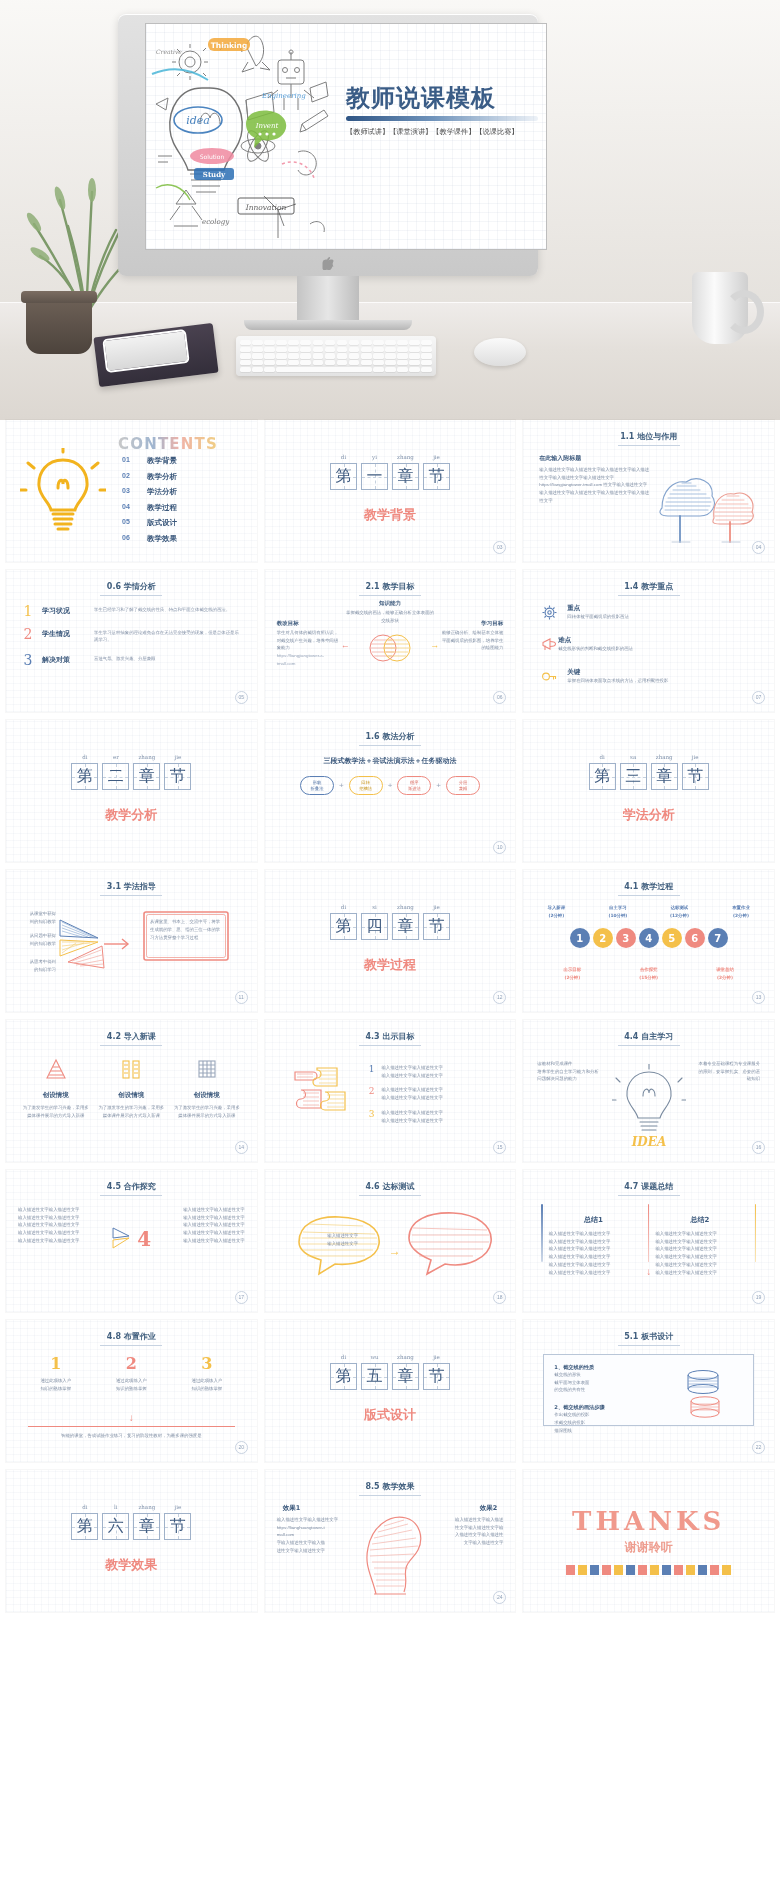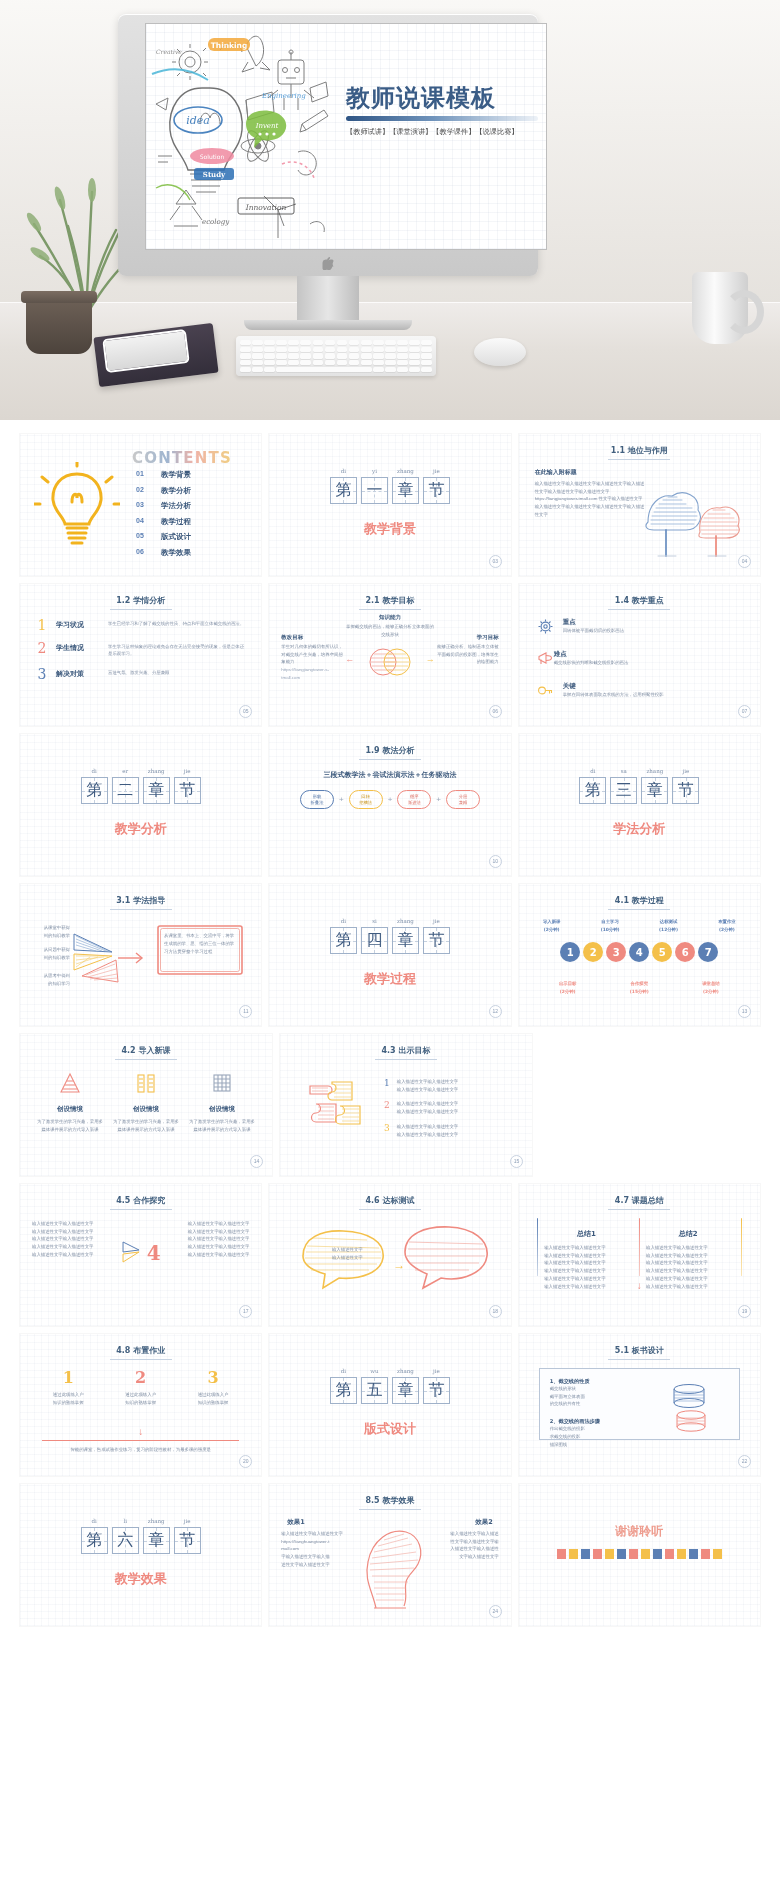--- a/index.html
+++ b/index.html
@@ -76,21 +76,21 @@
     background:linear-gradient(180deg,#fafafa,#dedede);box-shadow:0 2px 4px rgba(0,0,0,.14);}
   .mug{position:absolute;right:32px;bottom:76px;width:56px;height:72px;border-radius:6px 6px 22px 22px;
     background:linear-gradient(90deg,#dcdcdc,#fbfbfb 40%,#cfcfcf);}
   .mug:after{content:"";position:absolute;right:-16px;top:18px;width:26px;height:30px;border:7px solid #d6d6d6;border-radius:50%;border-left-color:transparent;}
   .notebook{position:absolute;left:96px;bottom:40px;width:120px;height:50px;transform:rotate(-7deg);
     border-radius:3px;background:linear-gradient(180deg,#4a4250,#332e3a);box-shadow:0 3px 6px rgba(0,0,0,.2);}
   .phone{position:absolute;left:104px;bottom:52px;width:84px;height:34px;transform:rotate(-7deg);
     border-radius:5px;background:linear-gradient(180deg,#f2f2f2,#d8d8d8);border:2px solid #fff;}
 
   
-  .grid-wrap{ padding:14px; background:#fff; }
+  .grid-wrap{ padding:0; background:#fff; }
   .srow{ display:flex; gap:8px; padding:0 6px; margin-bottom:8px; }
   .slide{
     width:252px; height:142px; position:relative; overflow:hidden;
     background:#ffffff;
     background-image:
       repeating-linear-gradient(0deg, rgba(120,140,175,.055) 0 1px, transparent 1px 7px),
       repeating-linear-gradient(90deg, rgba(120,140,175,.055) 0 1px, transparent 1px 7px);
     box-shadow: 0 0 0 1px rgba(0,0,0,.03);
   }
   .pg{
@@ -468,21 +468,21 @@
             </g>
           </svg>
         </div>
         <div class="pg">04</div>
       </div>
     </div>
 
     <div class="srow">
 
       <div class="slide">
-        <div class="sh cn">1.2 学情分析</div>
+        <div class="sh cn">0.6 学情分析</div>
         <div class="lst">
           <div class="li">
             <div class="n" style="color:#f4c04a">1</div>
             <div class="tt cn">学习状况</div>
             <div class="dd cn">学生已经学习和了解了截交线的性质、特点和平面立体截交线的画法。</div>
           </div>
           <div class="li">
             <div class="n" style="color:#ef8a80">2</div>
             <div class="tt cn">学生情况</div>
             <div class="dd cn">学生学习这种抽象的理论难免会存在无法完全接受的现象，但是总体还是乐观学习。</div>
@@ -602,21 +602,21 @@
               <div class="chpy">jie</div>
               <div class="chgl">
                 <span>节</span>
               </div>
             </div>
         </div>
         <div class="chtitle cn" style="color:#ef8a80">教学分析</div>
       </div>
 
       <div class="slide">
-        <div class="sh cn">1.9 教法分析</div>
+        <div class="sh cn">1.6 教法分析</div>
         <div class="cn" style="position:absolute;left:0;right:0;top:36px;text-align:center;font-size:7px;font-weight:bold;color:#3d5a7d;">三段式教学法＋尝试法演示法＋任务驱动法</div>
         <div class="pillrow" style="margin-top:56px;">
           <div class="pill cn" style="border-color:#5b7fb4;color:#4c6fa3;">
               <span style="white-space:pre-line">形貌
 折叠法</span>
             </div>
           <span class="plus">+</span>
           <div class="pill cn" style="border-color:#f4c04a;color:#c8951f;">
               <span style="white-space:pre-line">回转
 挖槽法</span>
@@ -841,20 +841,38 @@
           </div>
           <div style="display:flex;gap:7px;align-items:flex-start;">
             <span style="font-size:9px;color:#f4c04a;font-family:'DejaVu Serif',serif;">3</span>
             <span class="lorem" style="white-space:pre-line">输入描述性文字输入描述性文字
 输入描述性文字输入描述性文字</span>
           </div>
         </div>
         <div class="pg">15</div>
       </div>
 
+      <div class="slide">
+        <div class="sh cn">4.4 自主学习</div>
+        <div class="lorem" style="position:absolute;left:14px;top:40px;width:62px;white-space:pre-line;">读教材和完成课件
+培养学生的自主学习能力和分析问题解决问题的能力</div>
+        <div class="lorem" style="position:absolute;right:14px;top:40px;width:62px;white-space:pre-line;text-align:right;">本着专业基础课程为专业课服务的原则，要掌握扎实、必要的基础知识</div>
+        <div style="position:absolute;left:50%;transform:translateX(-50%);top:44px;">
+          <svg width="74" height="86" viewBox="0 0 74 86">
+            <g fill="none" stroke="#7a8ba0" stroke-width="1.1" stroke-linecap="round">
+              <path d="M37 8 C 22 8 14 20 15 32 C 16 41 24 46 26 54 L 48 54 C 50 46 58 41 59 32 C 60 20 52 8 37 8 Z"></path>
+              <path d="M28 58 L46 58 M29 62 L45 62 M30 66 L44 66"></path>
+              <path d="M37 0 L37 5 M8 18 L4 14 M66 18 L70 14 M4 36 L0 36 M70 36 L74 36"></path>
+              <path d="M31 32 C 31 24 37 23 37 29 C 37 23 43 24 43 32"></path>
+            </g>
+            <text x="37" y="82" font-size="12" fill="#f4c04a" text-anchor="middle" font-family="DejaVu Serif, serif" font-style="italic" font-weight="bold">IDEA</text>
+          </svg>
+        </div>
+        <div class="pg">16</div>
+      </div>
     </div>
 
     <div class="srow">
 
       <div class="slide">
         <div class="sh cn">4.5 合作探究</div>
         <div style="position:absolute;left:12px;top:36px;width:88px;">
           <div class="lorem">输入描述性文字输入描述性文字</div>
           <div class="lorem">输入描述性文字输入描述性文字</div>
           <div class="lorem">输入描述性文字输入描述性文字</div>
@@ -1093,20 +1111,21 @@
               </g>
               <path d="M20 90 L52 90" stroke="#ef8a80" stroke-width="1"></path>
             </g>
           </svg>
         </div>
         <div class="pg">24</div>
       </div>
 
       <div class="slide">
         <div class="thanks">
+          <div class="t1">THANKS</div>
           <div class="t2 cn">谢谢聆听</div>
           <div class="bars">
             <i style="background:#ef8a80"></i>
               <i style="background:#f4c04a"></i>
               <i style="background:#5b7fb4"></i>
             <i style="background:#ef8a80"></i>
               <i style="background:#f4c04a"></i>
               <i style="background:#5b7fb4"></i>
             <i style="background:#ef8a80"></i>
               <i style="background:#f4c04a"></i>

